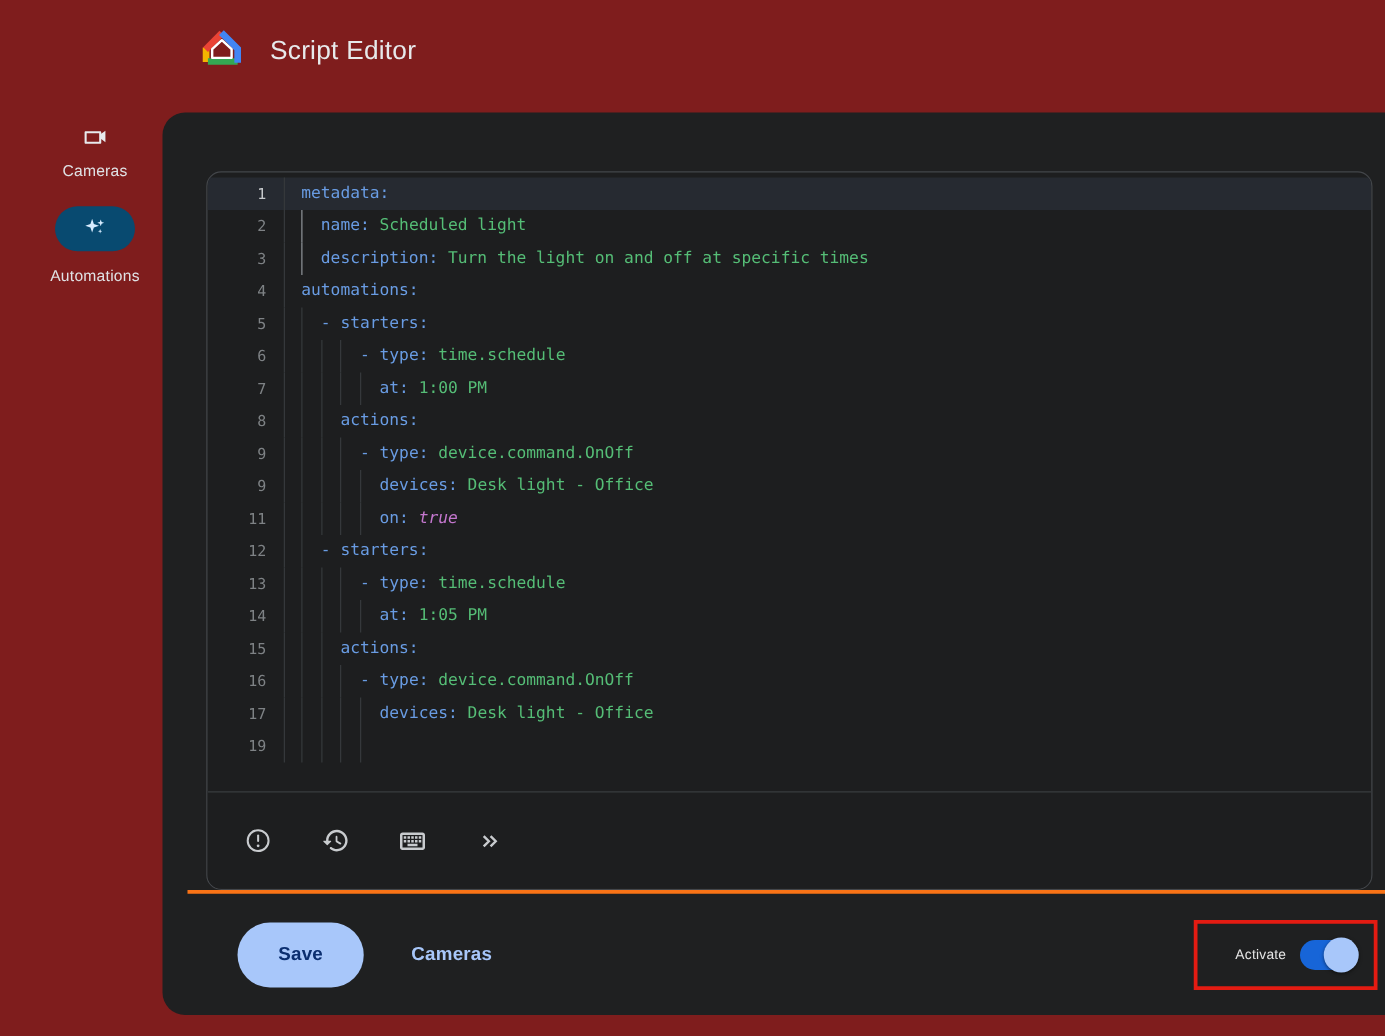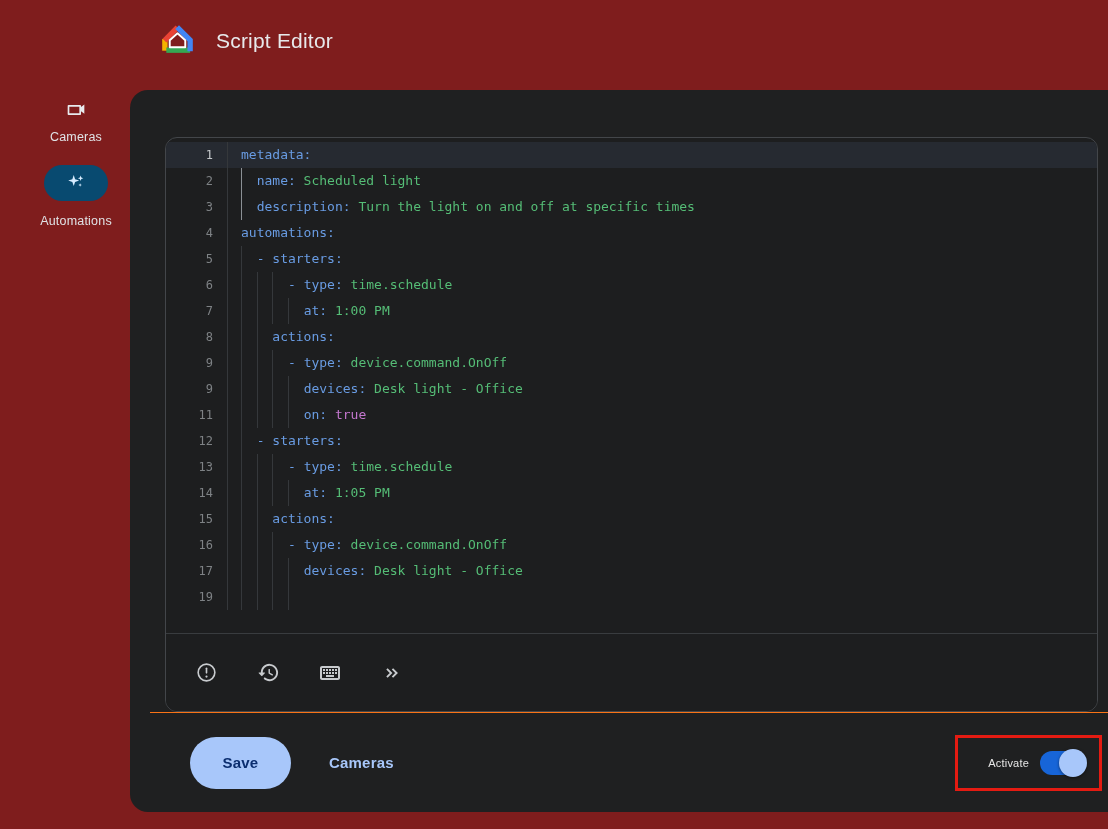--- a/index.html
+++ b/index.html
@@ -35,31 +35,31 @@
        font-family:"DejaVu Sans Mono",monospace;font-size:12px;line-height:26px;
        color:#7e8285;border-right:1px solid #35383b;}
   .code-row.current .gut{color:#c5c8cb;}
   .code-text{position:relative;flex:1;padding-left:13px;white-space:pre;
              font-family:"DejaVu Sans Mono",monospace;font-size:13px;line-height:26px;color:#d4d4d4;}
   .guide{position:absolute;top:0;bottom:0;width:1px;background:#35383b;}
   .guide.active{background:#8b9095;}
   .tok-key{color:#699ce3;}
   .tok-dash{color:#699ce3;}
   .tok-val{color:#55bd76;}
-  .tok-bool{color:#c477ce;}
+  .tok-bool{color:#c477ce;font-style:italic;}
   .tok-plain{color:#d4d4d4;}
 
   
   .editor-toolbar{height:78px;border-top:1px solid #393c3f;display:flex;align-items:center;
                   padding-left:28px;gap:38px;background:#1d1e1f;}
   .tool-btn{width:24px;height:24px;background:none;border:none;padding:0;cursor:pointer;
             display:flex;align-items:center;justify-content:center;}
 
   
-  .footer-row{position:absolute;left:20px;right:0;top:622px;bottom:0;border-top:1px solid #f97316;
+  .footer-row{position:absolute;left:20px;right:0;top:622px;bottom:0;border-top:3px solid #f97316;
               display:flex;align-items:center;padding-left:40px;}
   .save-btn{width:101px;height:52px;border-radius:26px;background:#a8c7fa;border:none;cursor:pointer;
             color:#0b2e6f;font-family:"Liberation Sans",sans-serif;font-size:15px;font-weight:600;letter-spacing:.2px;}
   .validate-btn{margin-left:32px;background:none;border:none;cursor:pointer;color:#a8c7fa;
                 font-family:"Liberation Sans",sans-serif;font-size:15px;font-weight:600;letter-spacing:.2px;}
   .spacer{flex:1;}
   .activate-box{margin-right:6px;height:56px;border:3px solid #e41b12;display:flex;align-items:center;
                 justify-content:flex-end;gap:11px;padding:0 13px 0 30px;}
   .activate-label{color:#e6e6e6;font-size:11px;letter-spacing:.2px;}
   .toggle{position:relative;width:46px;height:24px;border-radius:12px;background:#1765d8;cursor:pointer;}

